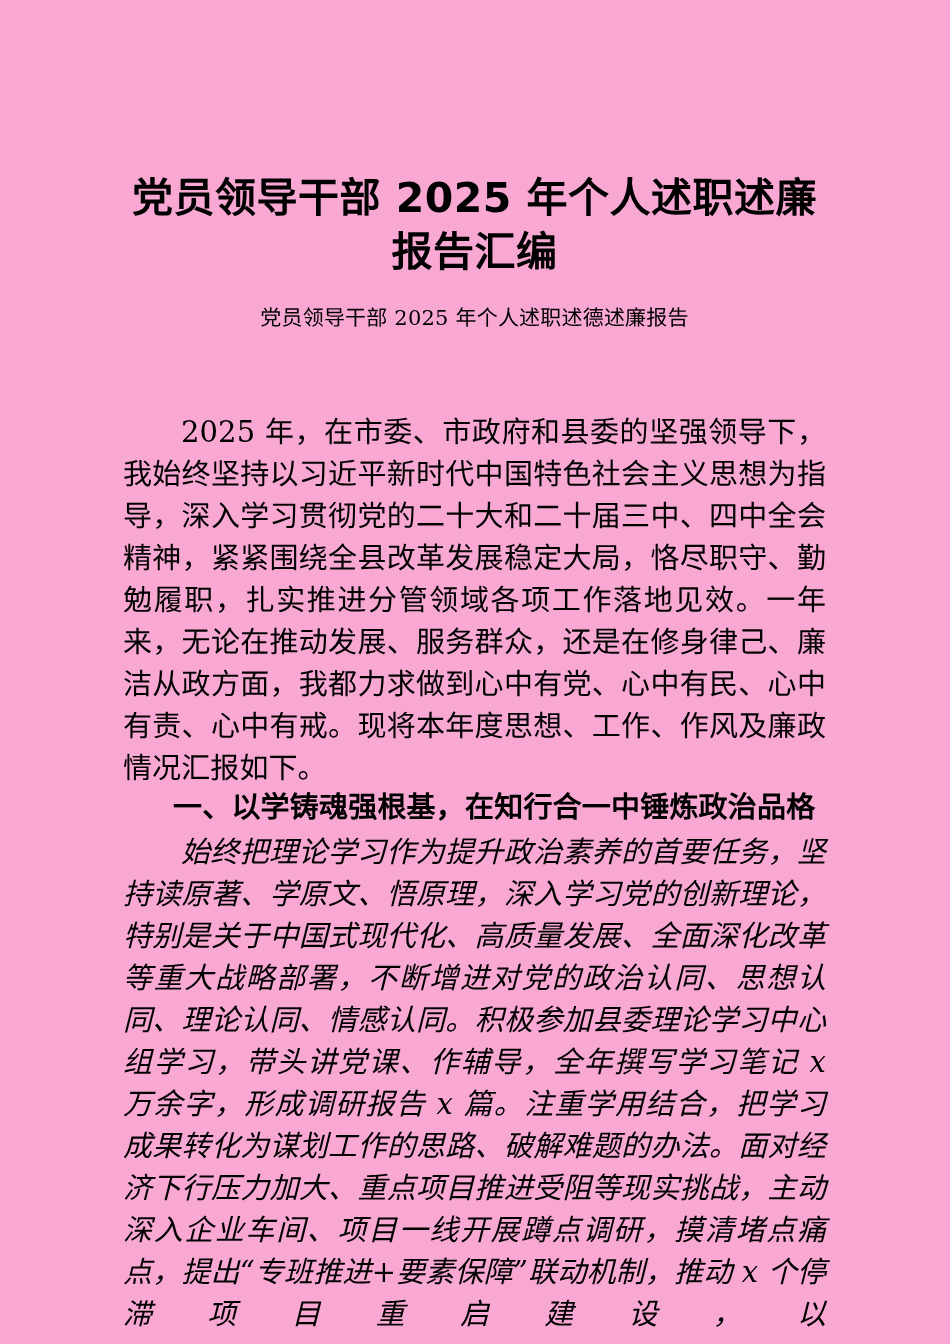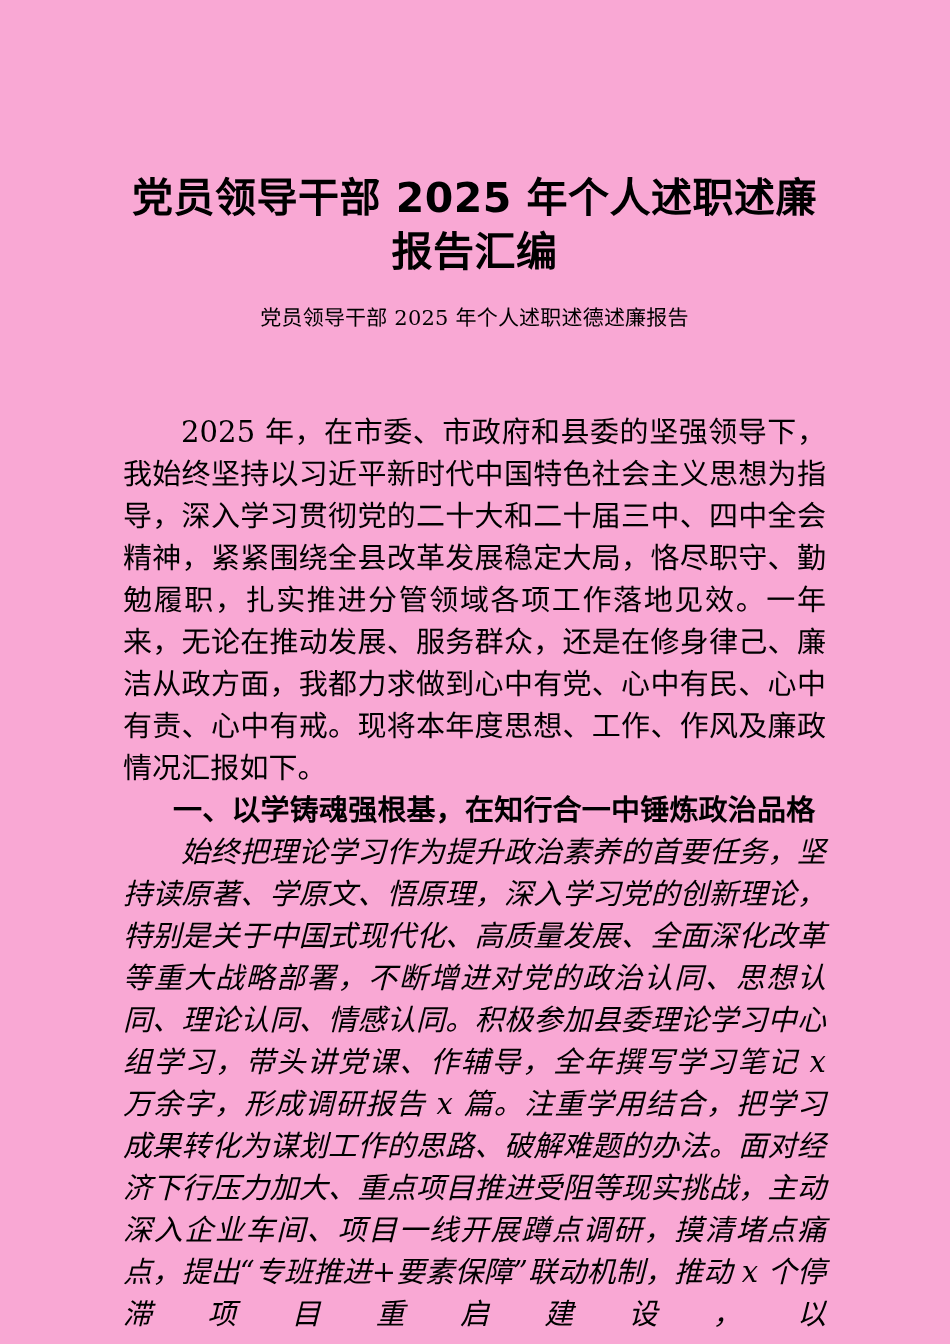--- a/index.html
+++ b/index.html
@@ -80,21 +80,21 @@
     text-justify: inter-character;
     text-indent: 58px;
     letter-spacing: 0.1px;
     color: #000000;
     word-break: break-all;
   }
 
   h2.section-heading {
     margin: 0;
     padding: 0;
-    font-family: Liberation Serif, serif;
+    font-family: Liberation Mono, monospace;
     font-weight: 700;
     font-size: 29px;
     line-height: 42px;
     text-indent: 50px;
     text-align: left;
     letter-spacing: 0.2px;
     color: #000000;
   }
 
   

